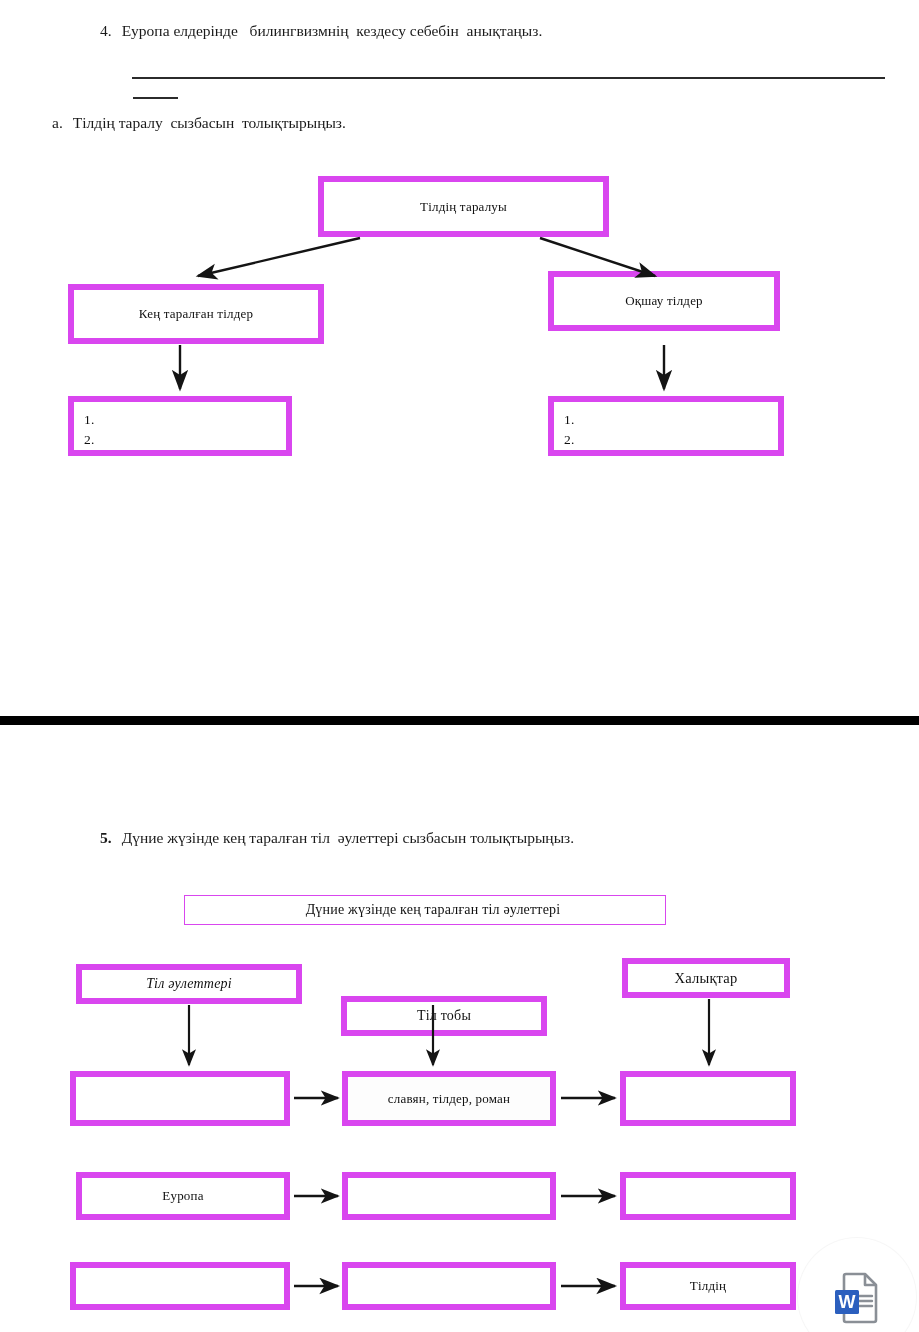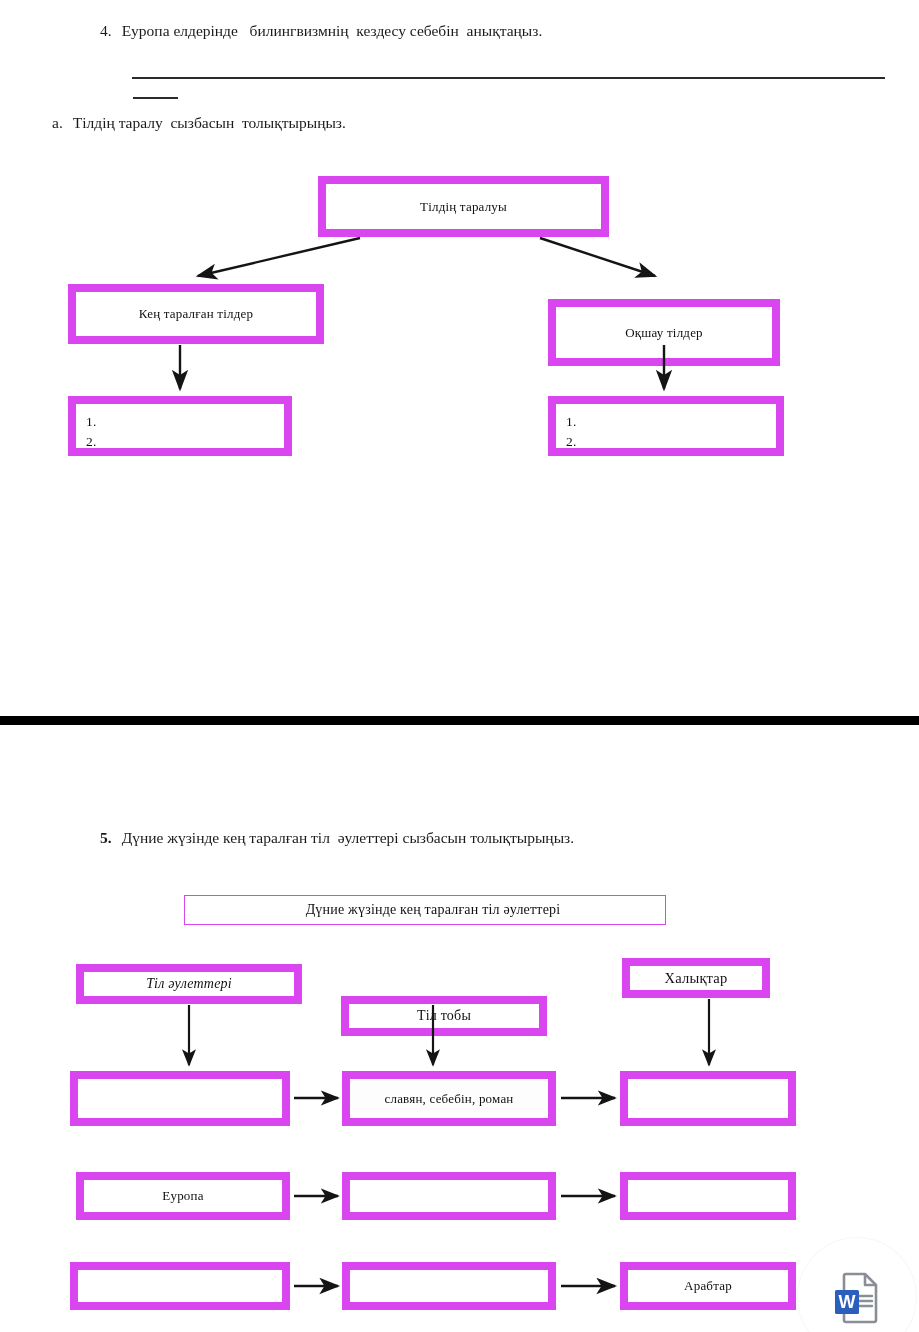--- a/index.html
+++ b/index.html
@@ -47,21 +47,21 @@
     position: absolute;
     left: 0;
     width: 919px;
     background: #000000;
   }
 
   
   .box {
     position: absolute;
     box-sizing: border-box;
-    border: 8px solid #d946ef;
+    border: 6px solid #d946ef;
     background: #ffffff;
     display: flex;
     align-items: center;
     justify-content: center;
     font-size: 13px;
     letter-spacing: .2px;
     color: #101010;
   }
   .box.thin { border-width: 1.6px; }
   .box.left-align {
@@ -118,21 +118,21 @@
   <div>
 
     <div class="box" style="left:318px; top:176px; width:291px; height:61px;">
       <span>Тілдің таралуы</span>
     </div>
 
     <div class="box" style="left:68px; top:284px; width:256px; height:60px;">
       <span>Кең таралған тілдер</span>
     </div>
 
-    <div class="box" style="left:548px; top:299px; width:232px; height:67px;">
+    <div class="box" style="left:548px; top:271px; width:232px; height:60px;">
       <span>Оқшау тілдер</span>
     </div>
 
     <div class="box left-align" style="left:68px; top:396px; width:224px; height:60px;">
       <div class="numlist">
         <div>1.</div>
         <div>2.</div>
       </div>
     </div>
 
@@ -156,29 +156,29 @@
     <div class="box thin" style="left:184px; top:895px; width:482px; height:30px; font-size:14px;padding-left:16px;">
       <span>Дүние жүзінде кең таралған тіл әулеттері</span>
     </div>
 
     <div class="box" style="left:76px; top:964px; width:226px; height:40px; font-size:14px;font-style:italic;">
       <span>Тіл  әулеттері</span>
     </div>
     <div class="box" style="left:341px; top:964px; width:206px; height:40px; font-size:14px;margin-top:32px;">
       <span>Тіл тобы</span>
     </div>
-    <div class="box" style="left:622px; top:958px; width:148px; height:40px; font-size:14.5px;text-align:center;">
+    <div class="box" style="left:622px; top:958px; width:168px; height:40px; font-size:14.5px;text-align:center;">
       <span>Халықтар</span>
     </div>
 
     <div class="box" style="left:70px; top:1071px; width:220px; height:55px;">
       <span></span>
     </div>
     <div class="box tinted" style="left:342px; top:1071px; width:214px; height:55px;">
-      <span>славян, себебін, роман</span>
+      <span>славян, тілдер, роман</span>
     </div>
     <div class="box" style="left:620px; top:1071px; width:176px; height:55px;">
       <span></span>
     </div>
 
     <div class="box" style="left:76px; top:1172px; width:214px; height:48px;">
       <span>Еуропа</span>
     </div>
     <div class="box" style="left:342px; top:1172px; width:214px; height:48px;">
       <span></span>
@@ -187,21 +187,21 @@
       <span></span>
     </div>
 
     <div class="box" style="left:70px; top:1262px; width:220px; height:48px;">
       <span></span>
     </div>
     <div class="box" style="left:342px; top:1262px; width:214px; height:48px;">
       <span></span>
     </div>
     <div class="box" style="left:620px; top:1262px; width:176px; height:48px;">
-      <span>Арабтар</span>
+      <span>Тілдің</span>
     </div>
   </div>
 
   <svg class="arrow-layer" viewBox="0 0 919 1332">
     <defs>
       <marker id="ah" markerWidth="9" markerHeight="9" refX="7.2" refY="3.2" orient="auto" markerUnits="strokeWidth">
         <path d="M0,0 L8,3.2 L0,6.4 L2,3.2 z" fill="#141414"></path>
       </marker>
       <marker id="ah-big" markerWidth="10" markerHeight="10" refX="8" refY="3.4" orient="auto" markerUnits="strokeWidth">
         <path d="M0,0 L9,3.4 L0,6.8 L2.2,3.4 z" fill="#141414"></path>

